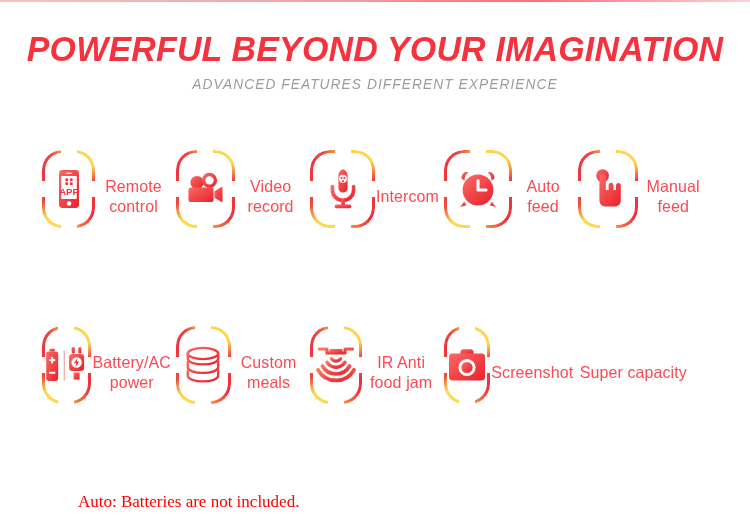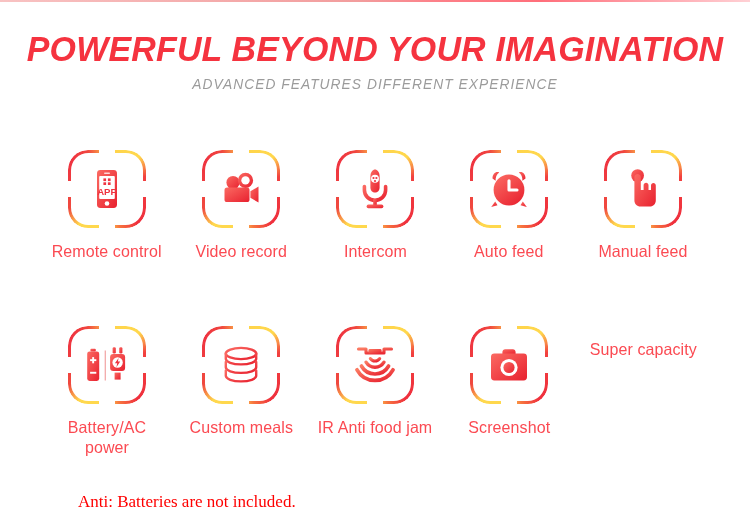--- a/index.html
+++ b/index.html
@@ -68,21 +68,21 @@
     display: flex;
     justify-content: space-between;
     padding: 0 42px;
   }
   .grid.row1 { top: 150px; }
   .grid.row2 { top: 326px; }
 
   .cell {
     width: 130px;
     display: flex;
-    flex-direction: column;
+    flex-direction: row;
     align-items: center;
   }
 
   
   .frame {
     position: relative;
     width: 78px;
     height: 78px;
     display: flex;
     align-items: center;
@@ -402,15 +402,15 @@
       </div>
       <div class="label">Screenshot</div>
     </div>
 
     <div class="cell">
       <div class="label">Super capacity</div>
     </div>
 
   </div>
 
-  <div class="note">Anti: Batteries are not included.</div>
+  <div class="note">Auto: Batteries are not included.</div>
 
 </div>
 
 </body></html>

